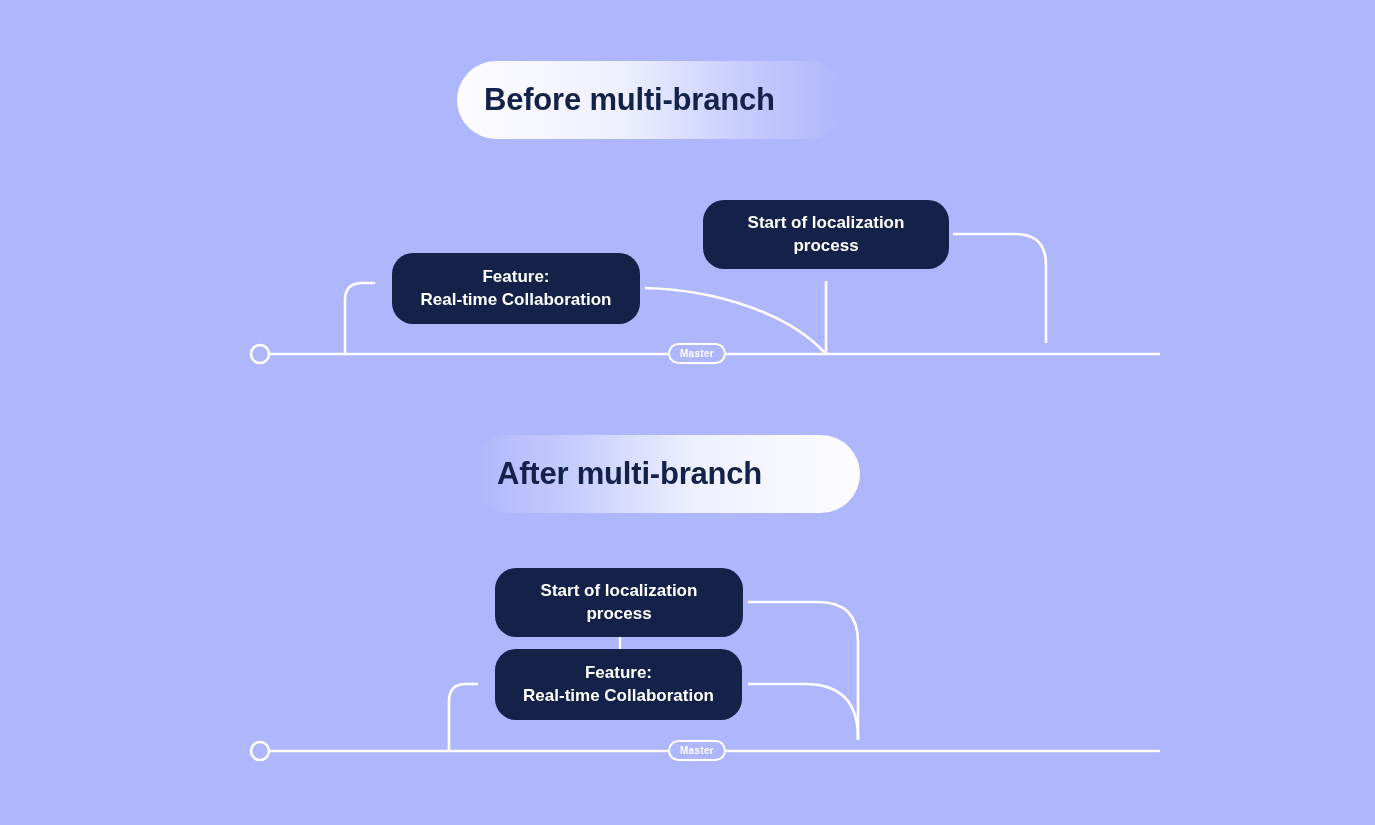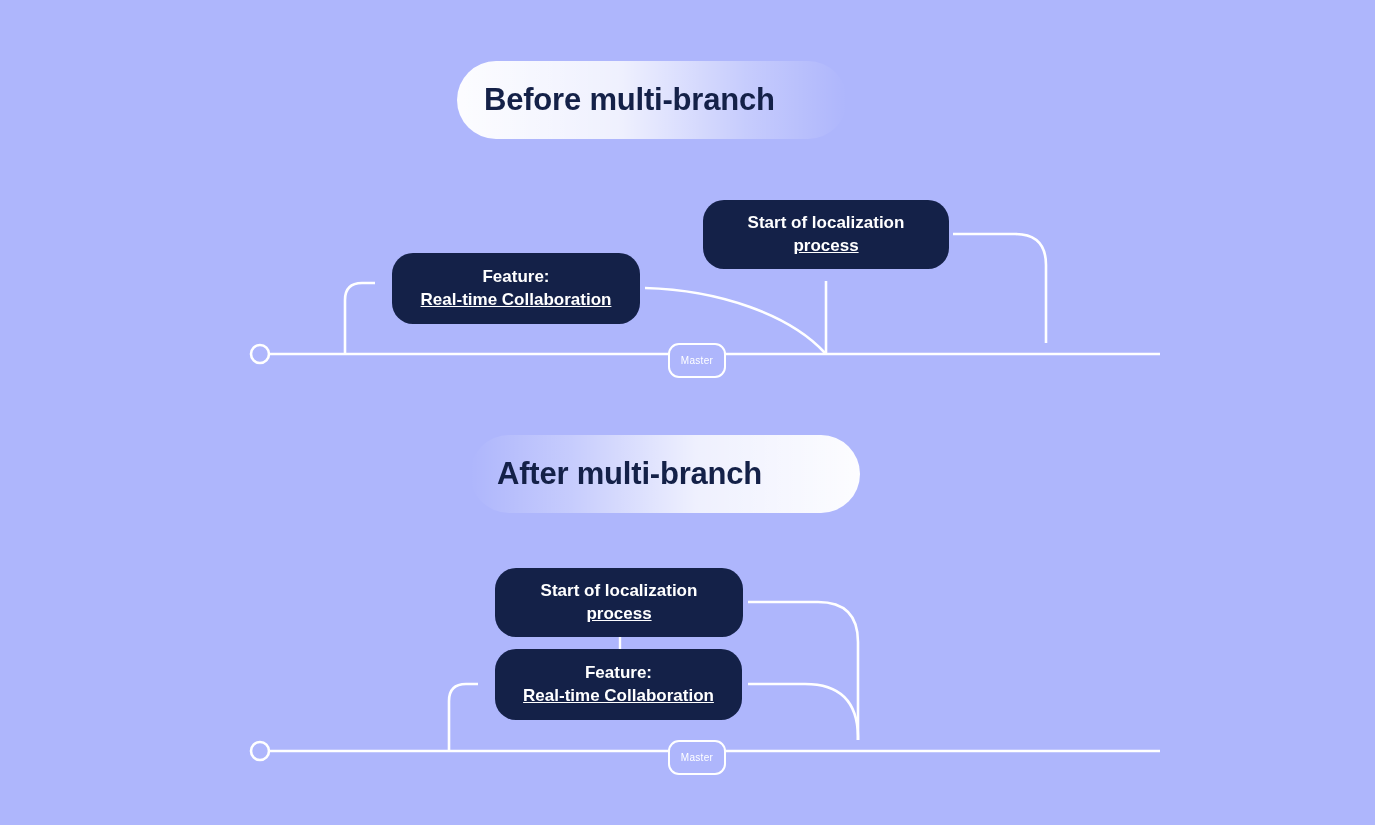--- a/index.html
+++ b/index.html
@@ -70,38 +70,38 @@
     justify-content: center;
     text-align: center;
     color: #ffffff;
     font-size: 17px;
     font-weight: bold;
     line-height: 1.35;
     box-sizing: border-box;
     padding: 12px 14px;
     z-index: 3;
   }
-  .node .line2 { display: block; text-decoration: underline; }
+  .node .line2 { display: block; }
 
   #node-before-feature { left: 392px; top: 253px; width: 248px; height: 71px; }
   #node-before-start    { left: 703px; top: 200px; width: 246px; height: 69px; }
   #node-after-start     { left: 495px; top: 568px; width: 248px; height: 69px; }
   #node-after-feature   { left: 495px; top: 649px; width: 247px; height: 71px; }
 
   
   .master-pill {
     position: absolute;
     width: 58px;
-    height: 35px;
+    height: 21px;
     border: 2.2px solid #ffffff;
     border-radius: 11px;
     background: #aeb6fc;
     color: #ffffff;
     font-size: 10px;
-    font-weight: normal;
+    font-weight: bold;
     letter-spacing: 0.3px;
     display: flex;
     align-items: center;
     justify-content: center;
     box-sizing: border-box;
     z-index: 4;
   }
   #master-pill-before { left: 668px; top: 343px; }
   #master-pill-after  { left: 668px; top: 740px; }
 

